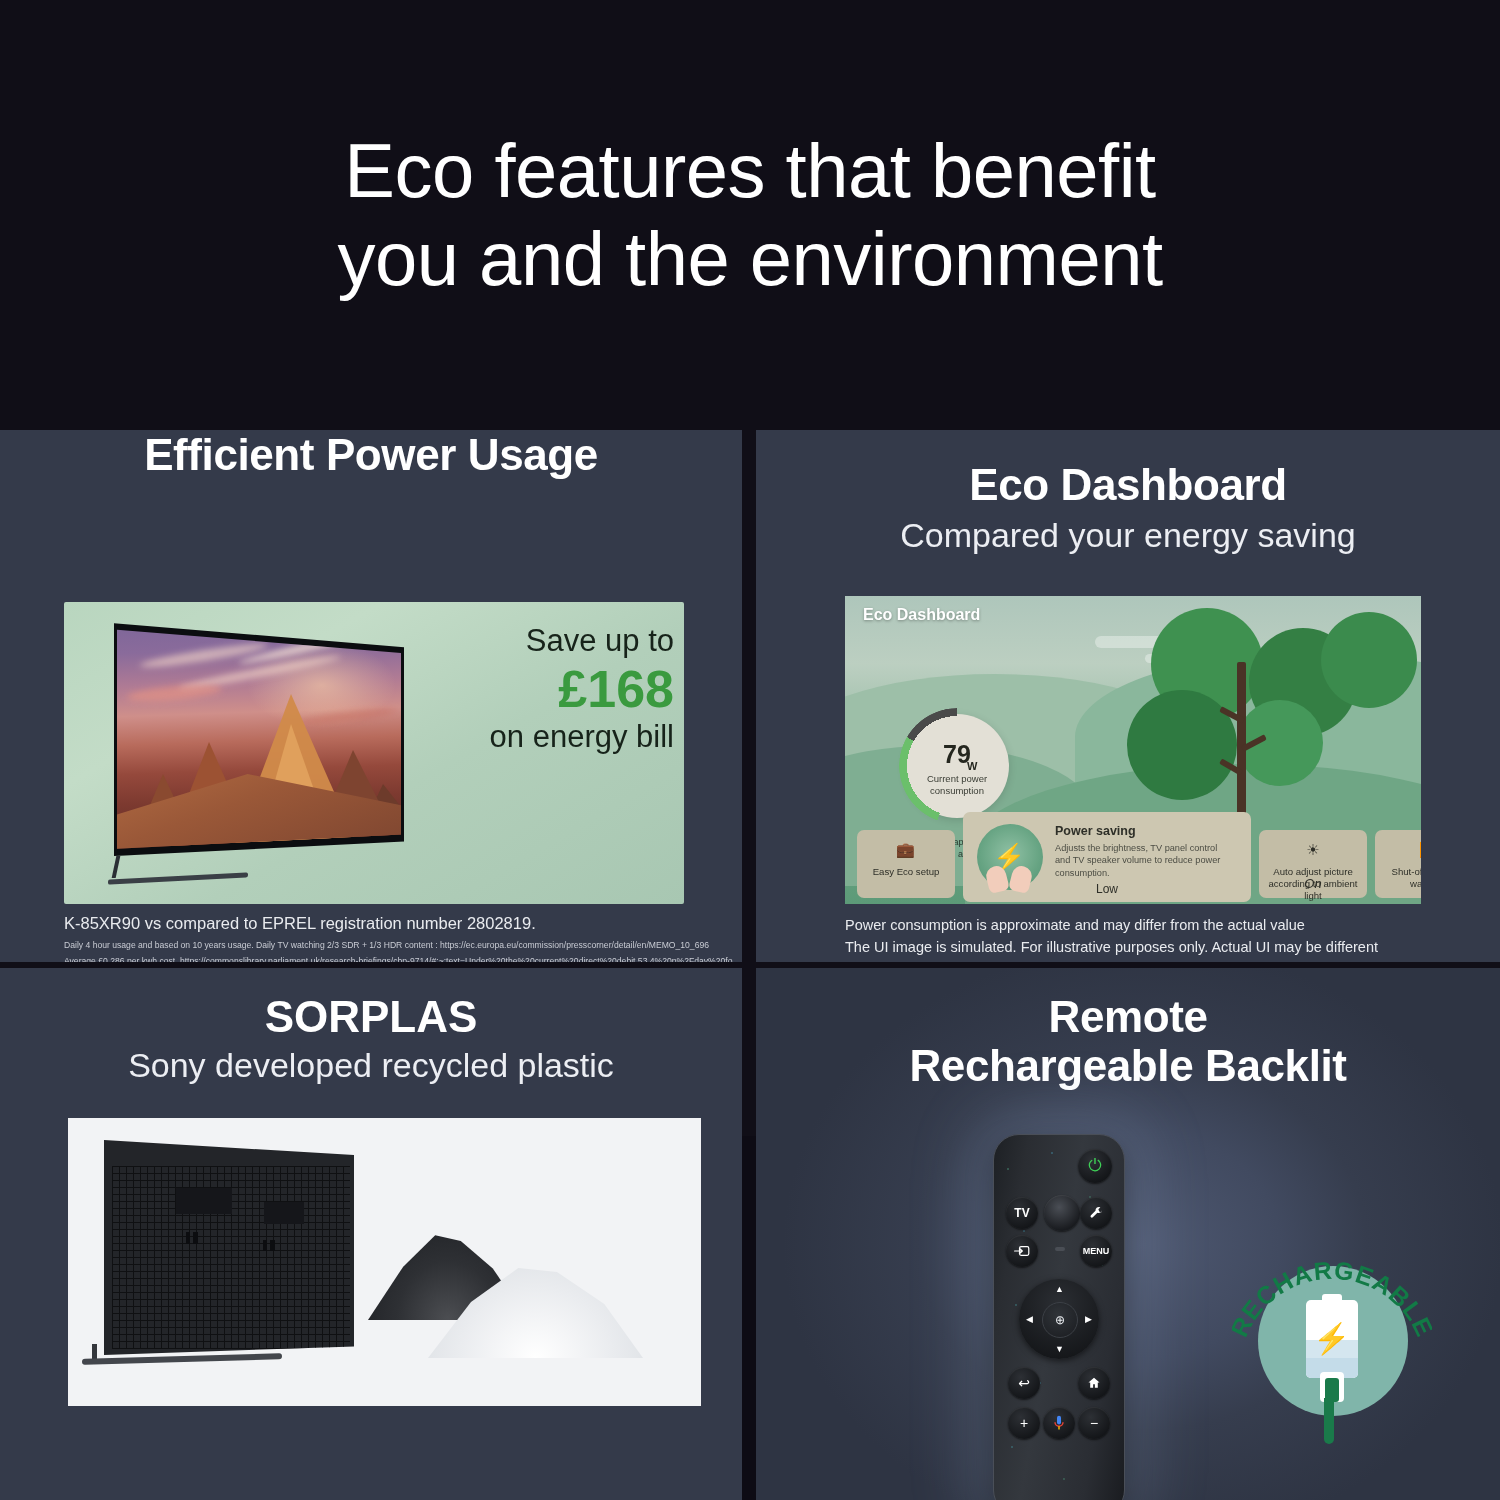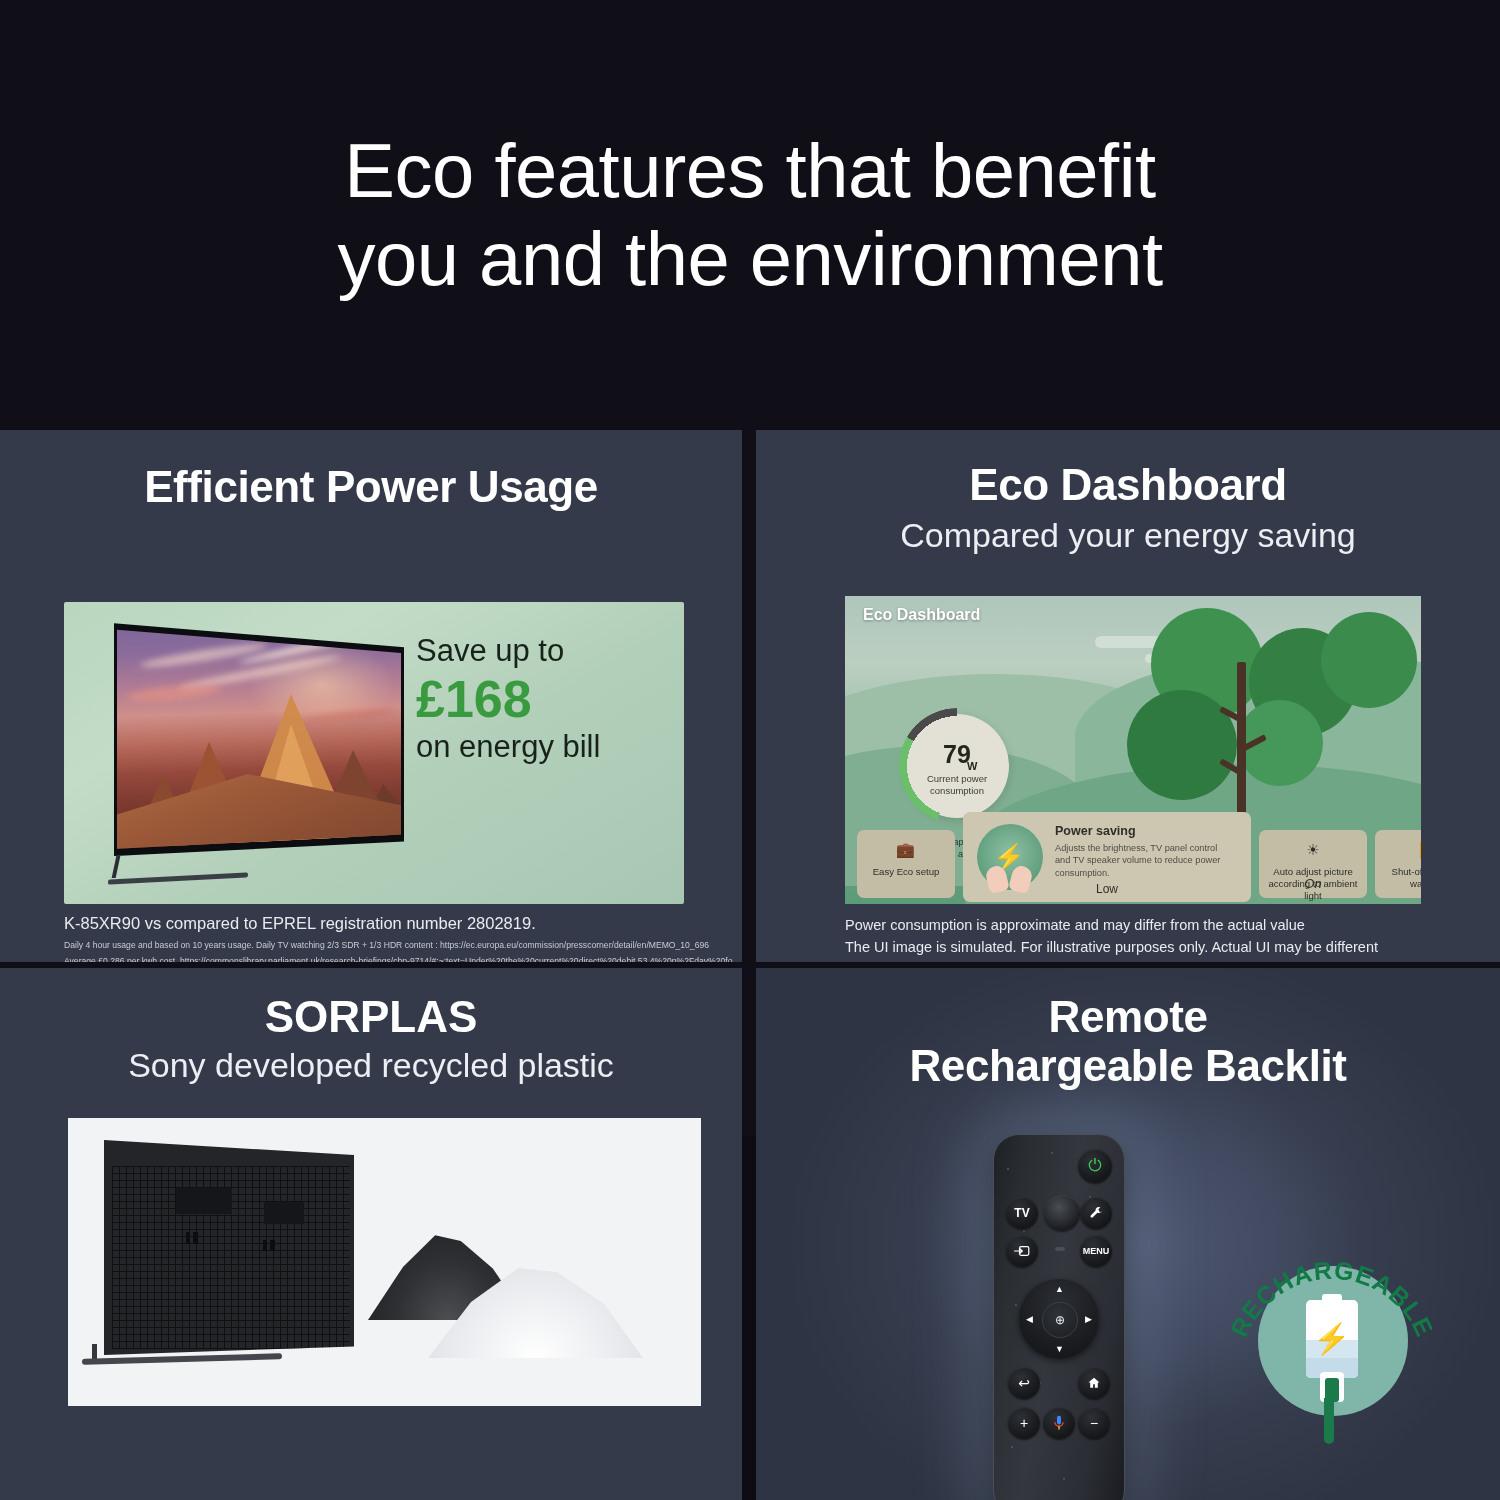--- a/index.html
+++ b/index.html
@@ -18,21 +18,21 @@
   #p-power{left:0;  top:430px; width:742px;height:532px;}
   #p-dash {left:756px;top:430px;width:744px;height:532px;}
   #p-sorp {left:0;  top:968px; width:742px;height:532px;}
   #p-remote{left:756px;top:968px;width:744px;height:532px;
             background:radial-gradient(ellipse 360px 300px at 52% 52%, #4e5871 0%, #414a60 38%, #363d4e 62%, #2e3443 100%);}
 
   .ptitle{color:#fff;text-align:center;font-weight:700;margin:0;}
   .psub{color:#eceef3;text-align:center;font-weight:400;margin:0;}
 
   
-  #p-power .ptitle{font-size:44px;padding-top:32px;letter-spacing:-0.4px;}
+  #p-power .ptitle{font-size:44px;letter-spacing:-0.4px;}
   .powerimg{position:absolute;left:64px;top:172px;width:620px;height:302px;border-radius:2px;
             background:linear-gradient(150deg,#b9d6bf 0%,#c3dcc7 28%,#b2cfba 58%,#a8c7b2 100%);
             overflow:hidden;}
   .tv-wrap{position:absolute;left:18px;top:10px;width:330px;height:275px;}
   .tv-body{position:absolute;left:32px;top:4px;width:290px;height:240px;
            background:#0b0d10;
            clip-path:polygon(0% 3%, 100% 13%, 100% 94%, 0% 100%);
            box-shadow:0 6px 14px rgba(0,0,0,.28);}
   .tv-screen{position:absolute;left:35px;top:8px;width:284px;height:232px;
              clip-path:polygon(0% 4.2%, 100% 14.2%, 100% 92.5%, 0% 98.6%);
@@ -59,21 +59,21 @@
   .pk-r1{left:196px;bottom:6px;width:0;height:0;border-left:40px solid transparent;
          border-right:48px solid transparent;border-bottom:96px solid #7e4430;}
   .pk-r2{left:236px;bottom:4px;width:0;height:0;border-left:30px solid transparent;
          border-right:50px solid transparent;border-bottom:64px solid #6d3b2b;}
   .slope{position:absolute;left:0;bottom:0;width:100%;height:78px;
          background:linear-gradient(160deg,#b06a42 0%,#9a5838 40%,#7d4530 100%);
          clip-path:polygon(0% 52%, 46% 0%, 100% 40%, 100% 100%, 0% 100%);}
   .tv-stand{position:absolute;left:26px;top:244px;width:150px;height:26px;}
   .tv-stand:before{content:"";position:absolute;left:6px;top:0;width:4px;height:22px;background:#2b2f35;transform:skewX(-12deg);}
   .tv-stand:after{content:"";position:absolute;left:0;top:20px;width:140px;height:5px;background:#3a3f46;transform:skewY(-3deg);border-radius:2px;}
-  .saveblock{position:absolute;left:352px;top:32px;width:258px;text-align:left;color:#17231a;}
+  .saveblock{position:absolute;left:352px;top:22px;width:258px;text-align:right;color:#17231a;}
   .save-l1{font-size:31px;line-height:1.1;}
   .save-amt{font-size:52px;font-weight:700;line-height:1.12;margin:2px 0 2px;}
   .save-l3{font-size:31px;line-height:1.1;}
   .fn-main{position:absolute;left:64px;top:484px;width:660px;color:#e9ebef;font-size:16.5px;}
   .fn-small{position:absolute;left:64px;top:508px;width:672px;color:#c9ccd4;font-size:8.6px;line-height:1.85;
             word-break:break-all;}
 
   
   #p-dash .ptitle{font-size:44px;padding-top:30px;letter-spacing:-0.4px;}
   #p-dash .psub{font-size:34px;padding-top:6px;}

